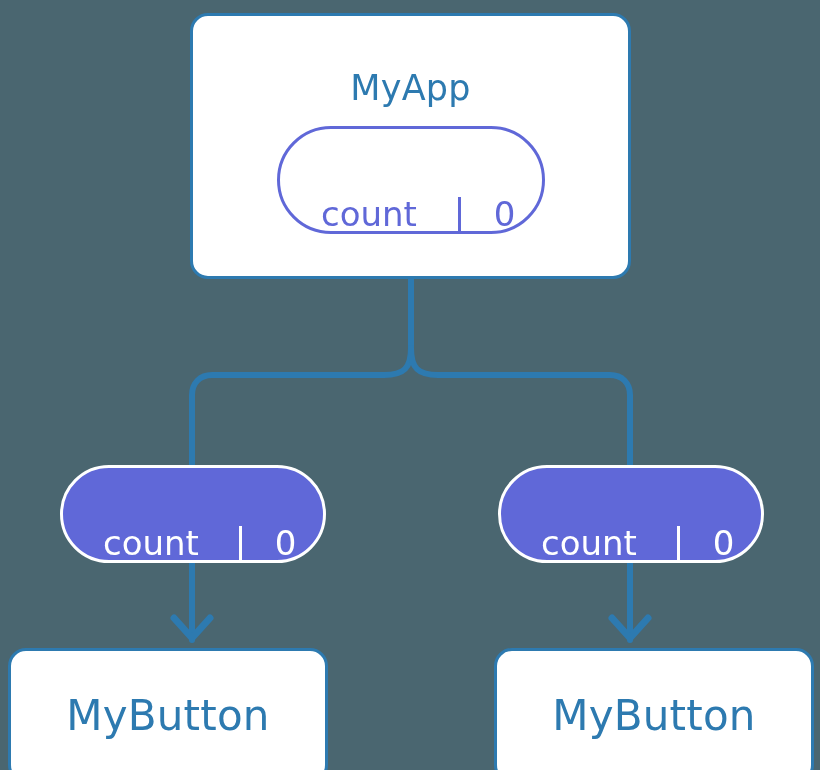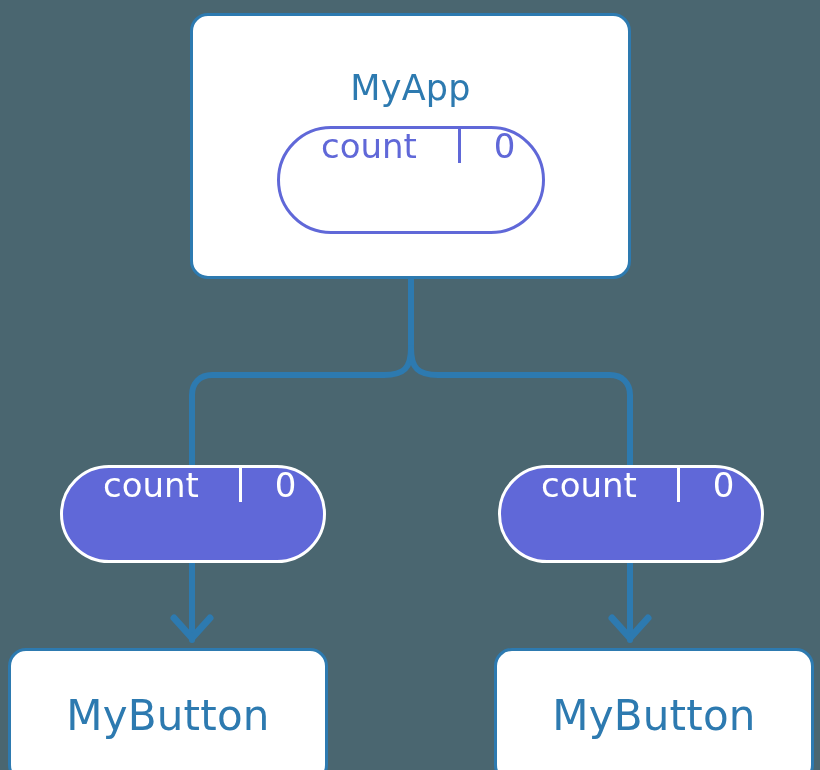--- a/index.html
+++ b/index.html
@@ -74,21 +74,21 @@
   }
   #mybutton-left  { left: 8px;   }
   #mybutton-right { left: 494px; }
   .mybutton-title { font-size: 42px; }
 
   
   .pill {
     position: absolute;
     box-sizing: border-box;
     display: flex;
-    align-items: flex-start;
+    align-items: flex-end;
     border-radius: 999px;
     z-index: 3;
   }
   .pill-key, .pill-val {
     display: flex;
     align-items: center;
     justify-content: center;
     font-size: 34px;
     line-height: 1;
     box-sizing: border-box;

